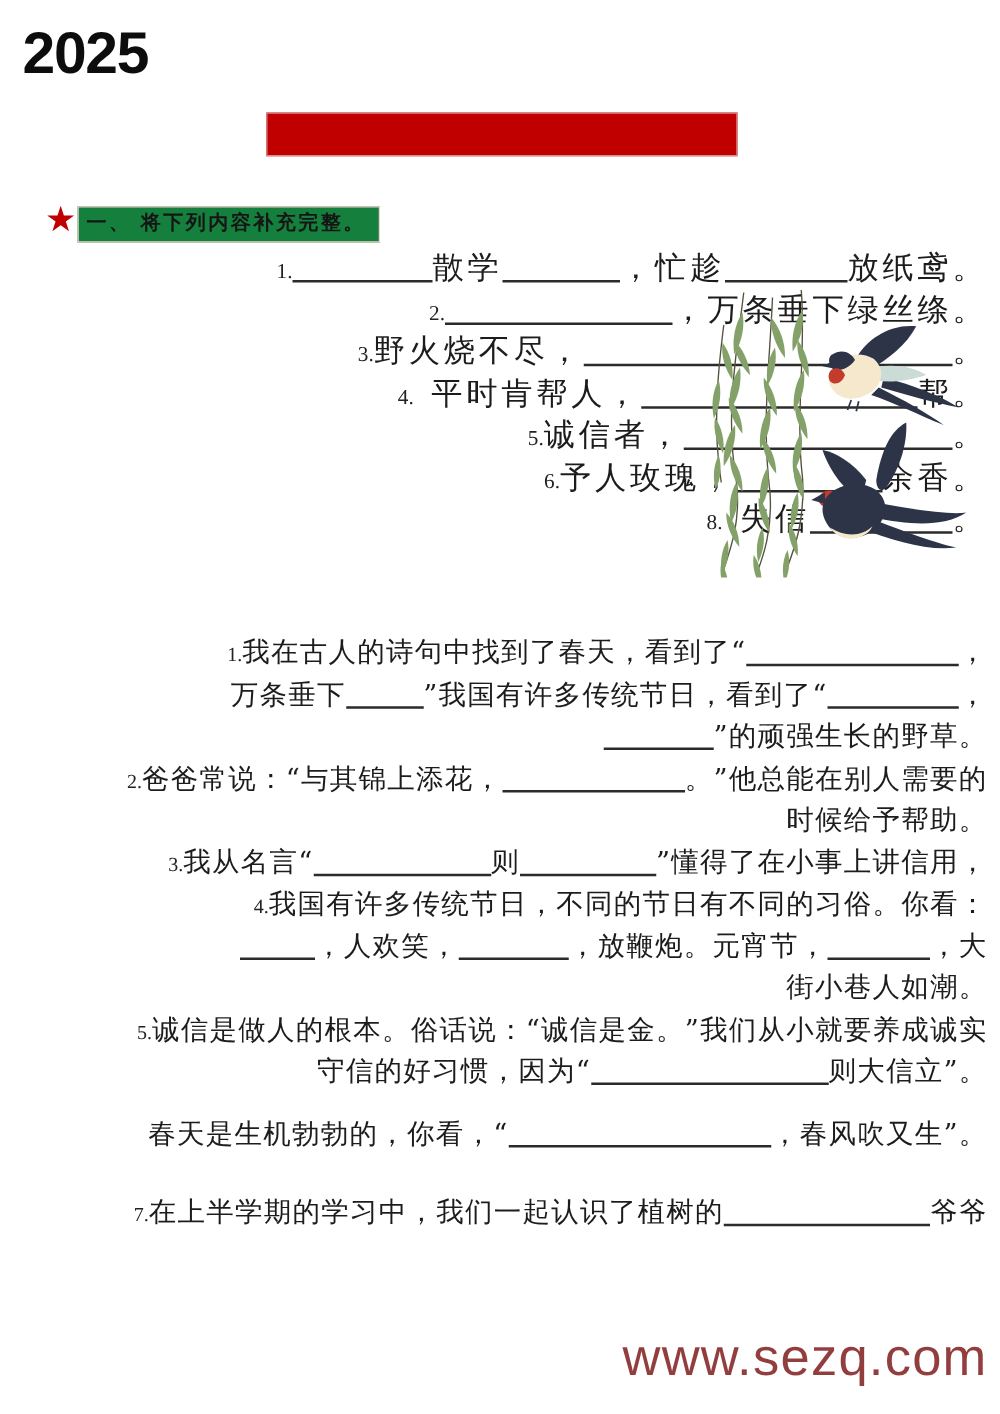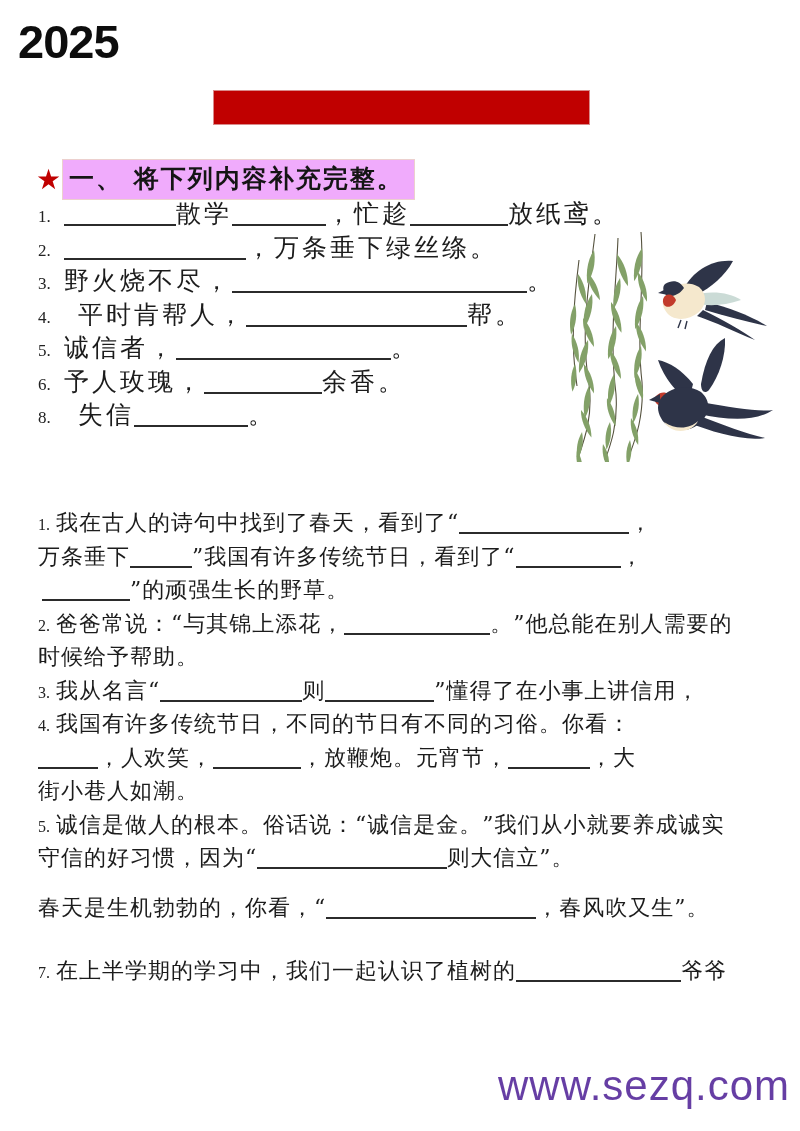--- a/index.html
+++ b/index.html
@@ -7,42 +7,42 @@
         font-family:"DejaVu Serif","Liberation Serif",serif;color:#1c1c1c;}
   .year{position:absolute;left:18px;top:14px;
         font-family:"Liberation Sans","DejaVu Sans",sans-serif;
         font-weight:bold;font-size:47px;letter-spacing:-1px;color:#0d0d0d;}
   .banner{position:absolute;left:213px;top:90px;width:377px;height:35px;
           background:#c00000;border:1px solid #d98a8a;box-sizing:border-box;}
   .sec-header{position:absolute;left:36px;white-space:nowrap;}
   #h1{top:159px;}
   #h2{top:468px;}
   .star{color:#c00000;font-size:28px;vertical-align:-2px;padding-right:1px;}
-  .sec-title{display:inline-block;background:#f0abfc;border:1px solid #ecd0ce;
-             font-weight:bold;font-size:25px;letter-spacing:2px;
+  .sec-title{display:inline-block;background:#15803d;border:1px solid #ecd0ce;
+             font-weight:bold;font-size:16px;letter-spacing:2px;
              padding:2px 10px 4px 6px;color:#151515;}
-  .list{position:absolute;left:38px;width:752px;}
+  .list{position:absolute;left:38px;width:752px;text-align:right;}
   #list-s1{top:197px;}
   #list-s2{top:506px;}
   .line{height:33.5px;line-height:33.5px;white-space:nowrap;}
   .s1 .line{font-size:25px;}
   .s2 .line{font-size:22px;}
   .s1 .txt{letter-spacing:3px;}
   .s2 .txt{letter-spacing:1px;}
   .num{display:inline-block;font-size:17px;letter-spacing:0;
        font-family:"Liberation Serif","DejaVu Serif",serif;color:#222;}
   .s1 .num{width:26px;}
   .s2 .num{width:18px;font-size:16px;}
   .blank{display:inline-block;border-bottom:2px solid #2b2b2b;height:20px;
          vertical-align:-4px;}
   .sp{display:inline-block;height:1px;}
   .decoration{position:absolute;left:565px;top:232px;width:235px;height:230px;}
   .watermark{position:absolute;left:498px;top:1062px;
              font-family:"Liberation Sans","DejaVu Sans",sans-serif;
-             font-size:42px;letter-spacing:1px;color:#4c1d95;opacity:0.85;}
+             font-size:42px;letter-spacing:1px;color:#7f1d1d;opacity:0.85;}
 </style>
 </head>
 <body>
 
 <div class="page">
 
   <div class="year">2025</div>
 
   <div class="banner"></div>
 

